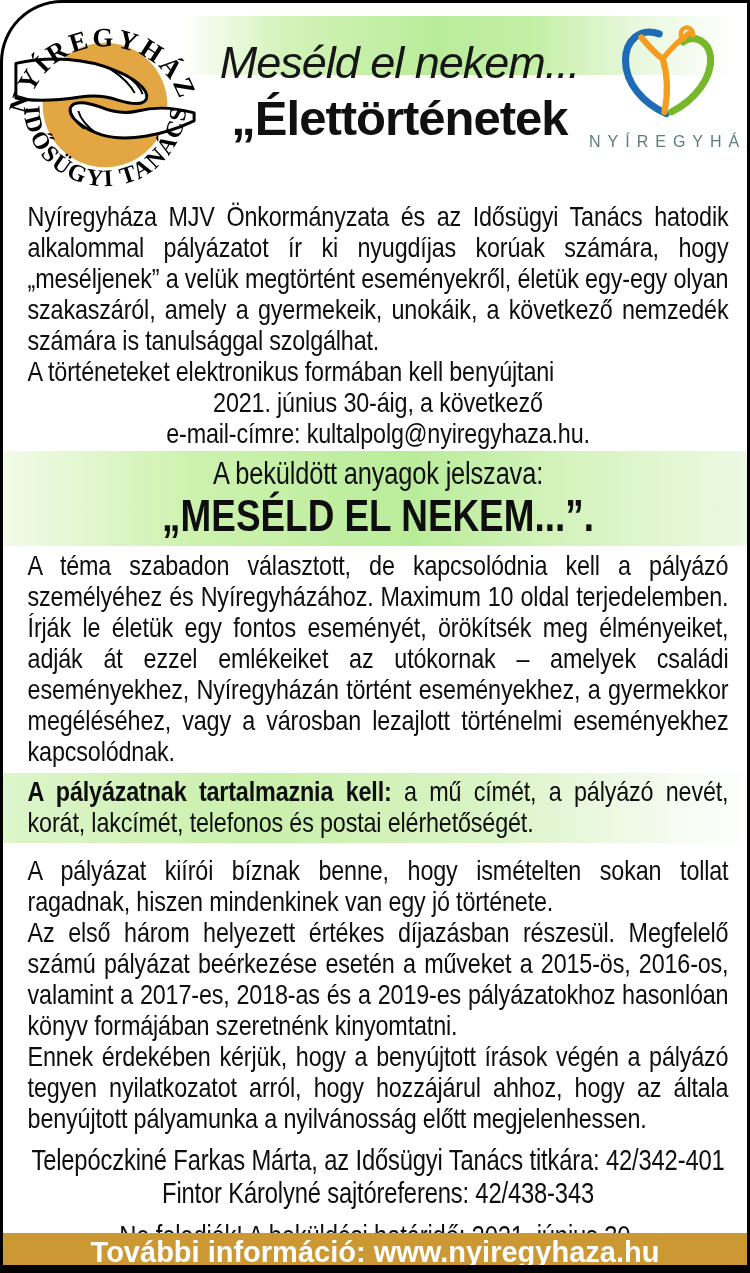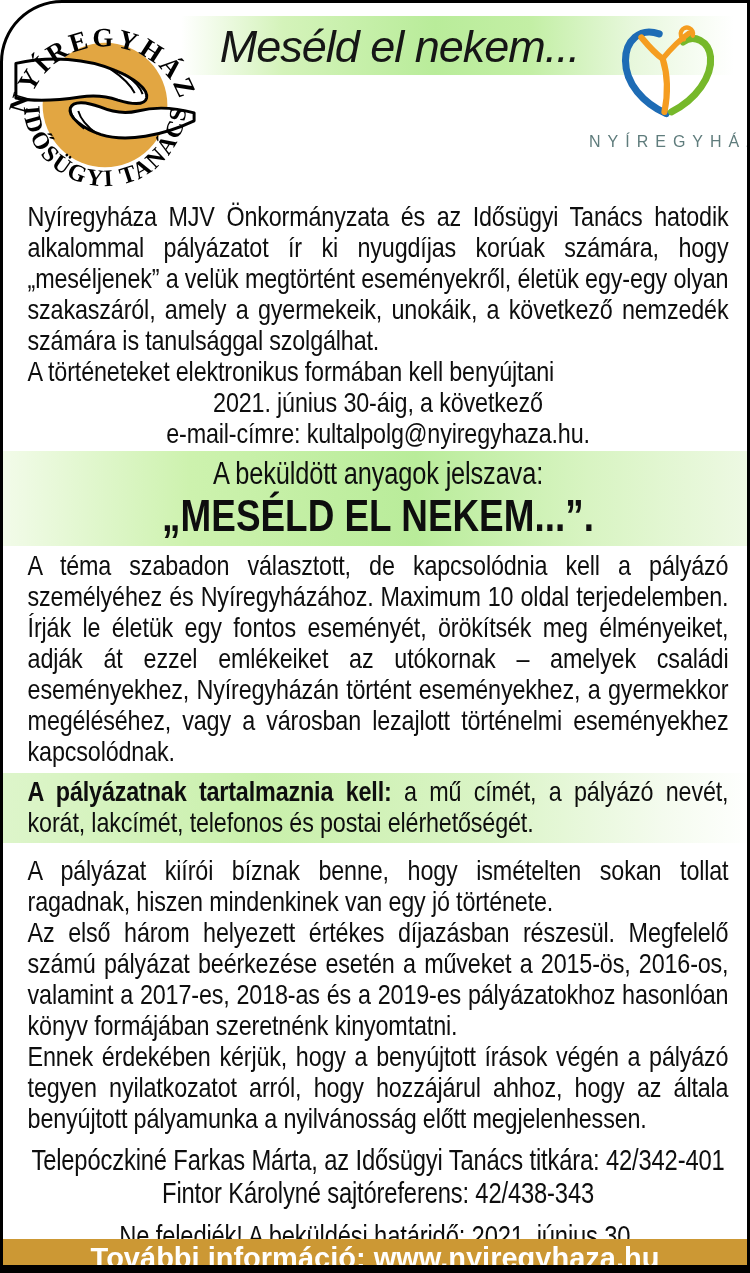--- a/index.html
+++ b/index.html
@@ -26,21 +26,21 @@
       rgba(237,250,227,0) 0%, #d4f3ba 18%, #b9ec9a 45%, #c3efa5 62%,
       rgba(223,245,208,.75) 80%, rgba(255,255,255,0) 98%);
     z-index: 0;
   }
 
   .header { position: relative; z-index: 1; display: flex; height: 198px; }
 
   .council-logo { width: 205px; flex: 0 0 205px; padding: 3px 0 0 2px; }
   .council-logo svg { display:block; }
 
-  .title-block { flex: 1 1 auto; text-align: center; padding-top: 16px; }
+  .title-block { flex: 1 1 auto; text-align: center; padding-top: 32px; }
   .title-italic {
     font-style: italic;
     font-size: 45px;
     line-height: 56px;
     letter-spacing: -1px;
     color: #161616;
   }
   .title-bold {
     font-weight: bold;
     font-size: 49px;
@@ -99,21 +99,21 @@
   .trust-para  { margin-top: 12px; }
   .prizes-para { margin-top: 0; }
   .consent-para{ margin-top: 0; }
 
   .contacts { margin-top: 10px; text-align: center; font-size: 29px; line-height: 33px; }
   .deadline { margin-top: 10px; text-align: center; font-size: 29px; line-height: 33px; }
 
   .footer-bar {
     position: absolute;
     left: 0; right: 0; bottom: 0;
-    height: 26px;
+    height: 32px;
     background: #cc9834;
     color: #ffffff;
     font-weight: bold;
     font-size: 29px;
     line-height: 38px;
     text-align: center;
     z-index: 2;
     letter-spacing: 0;
   }
 </style>
@@ -146,20 +146,21 @@
           <textPath href="#arcTop" xlink:href="#arcTop" startOffset="50%" text-anchor="middle">NYÍREGYHÁZI</textPath>
         </text>
         <text font-family="Liberation Serif, serif" font-weight="bold" font-size="24" letter-spacing="2" fill="#000">
           <textPath href="#arcBottom" xlink:href="#arcBottom" startOffset="50%" text-anchor="middle">IDŐSÜGYI TANÁCS</textPath>
         </text>
       </svg>
     </div>
 
     <div class="title-block">
       <div class="title-italic">Meséld el nekem...</div>
+      <div class="title-bold">„Élettörténetek</div>
     </div>
 
     <div class="city-logo">
       <svg width="124" height="118" viewBox="0 0 140 130" xmlns="http://www.w3.org/2000/svg">
         <path d="M 60,22 C 38,14 22,30 22,52 C 22,78 42,100 68,112" fill="none" stroke="#1e6cb5" stroke-width="8" stroke-linecap="round"></path>
         <path d="M 74,110 C 102,96 120,70 118,48 C 116,30 99,22 87,31" fill="none" stroke="#76b82a" stroke-width="8" stroke-linecap="round"></path>
         <path d="M 66,110 C 71,85 69,66 64,50" fill="none" stroke="#f59d20" stroke-width="7" stroke-linecap="round"></path>
         <path d="M 40,26 C 50,38 58,46 64,50" fill="none" stroke="#f59d20" stroke-width="7" stroke-linecap="round"></path>
         <path d="M 64,50 C 74,38 84,28 94,21" fill="none" stroke="#f59d20" stroke-width="6" stroke-linecap="round"></path>
         <path d="M 88,28 a 7,7 0 1 1 10,-4" fill="none" stroke="#f59d20" stroke-width="5" stroke-linecap="round"></path>

